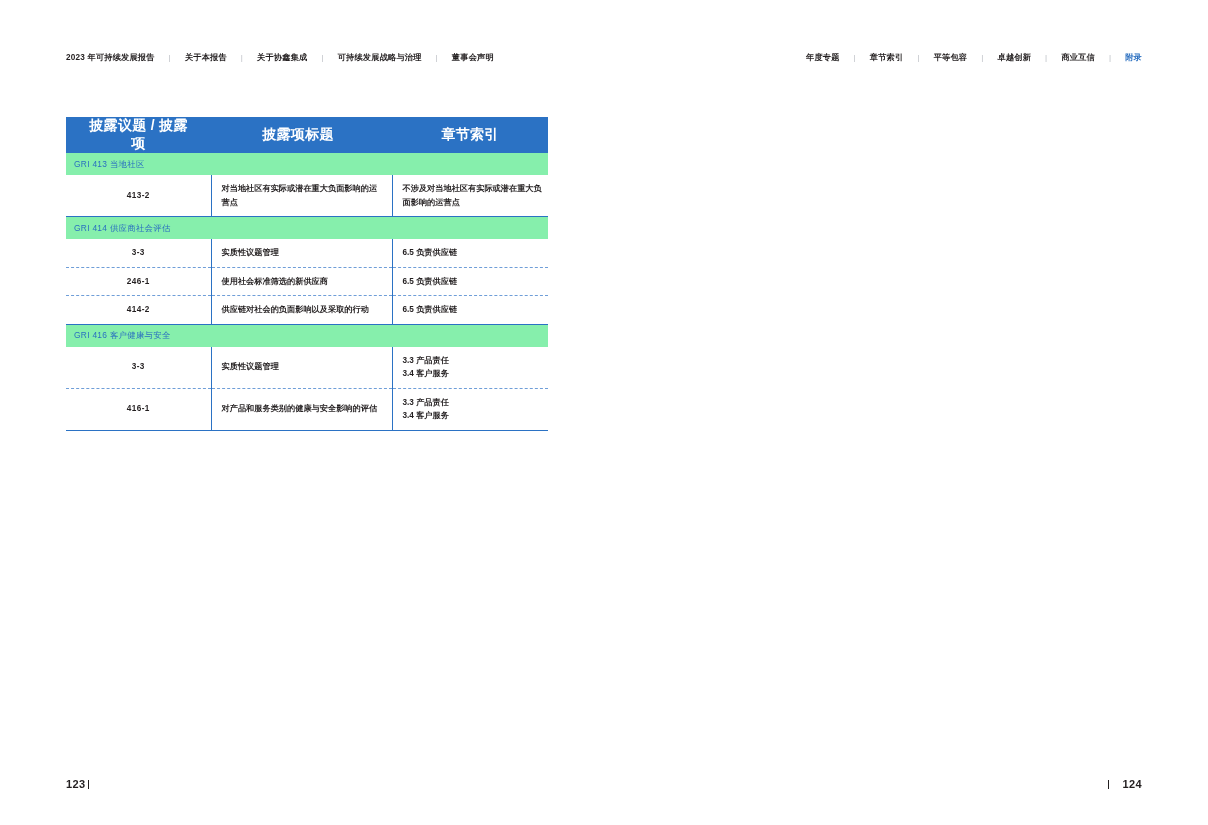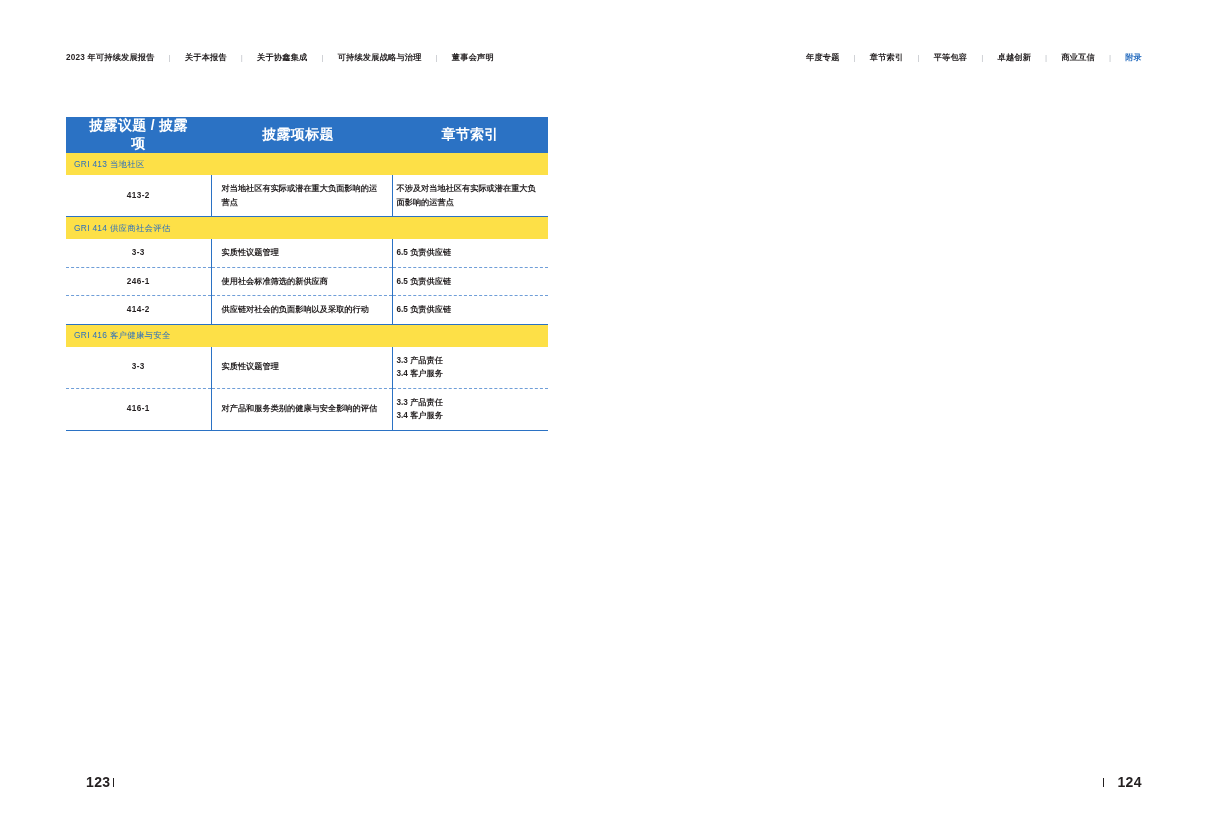--- a/index.html
+++ b/index.html
@@ -71,21 +71,21 @@
     height:20px;
     text-align:center;
     vertical-align:middle;
     letter-spacing:0.3px;
     padding:0 17px;
     border:none;
   }
   .gri-table thead th.th2{padding-left:10px;}
 
   tr.group td{
-    background:#fde047;
+    background:#86efac;
     color:#2a6fc0;
     font-size:8.4px;
     font-weight:normal;
     letter-spacing:0.3px;
     height:22px;
     padding:0 0 0 8px;
     border:none;
     margin-top:12px;
   }
 
@@ -105,36 +105,35 @@
     letter-spacing:0.4px;
     font-weight:bold;
     padding-left:0;padding-right:0;
   }
   tr.row td.title{
     border-right:1.6px solid #2b72c4;
     padding-left:10px;
     padding-right:12px;
   }
   tr.row td.index{
-    padding-left:4px;
+    padding-left:10px;
     padding-right:6px;
   }
   td .ln{display:block;}
 
   
   .folio{
     position:absolute;
     bottom:35px;
-    font-size:14px;
+    font-size:11px;
     font-weight:bold;
     color:#231f20;
     letter-spacing:0.4px;
     display:flex;
     align-items:center;
-    margin-left:20px;
   }
   .folio-left{left:66px;}
   .folio-right{right:66px;gap:10px;}
   .folio .bar{
     width:1.6px;height:9px;
     background:#231f20;
     display:inline-block;
   }
   .folio-left .bar{margin-left:2px;}
   .folio-right .bar{margin-right:3px;}

